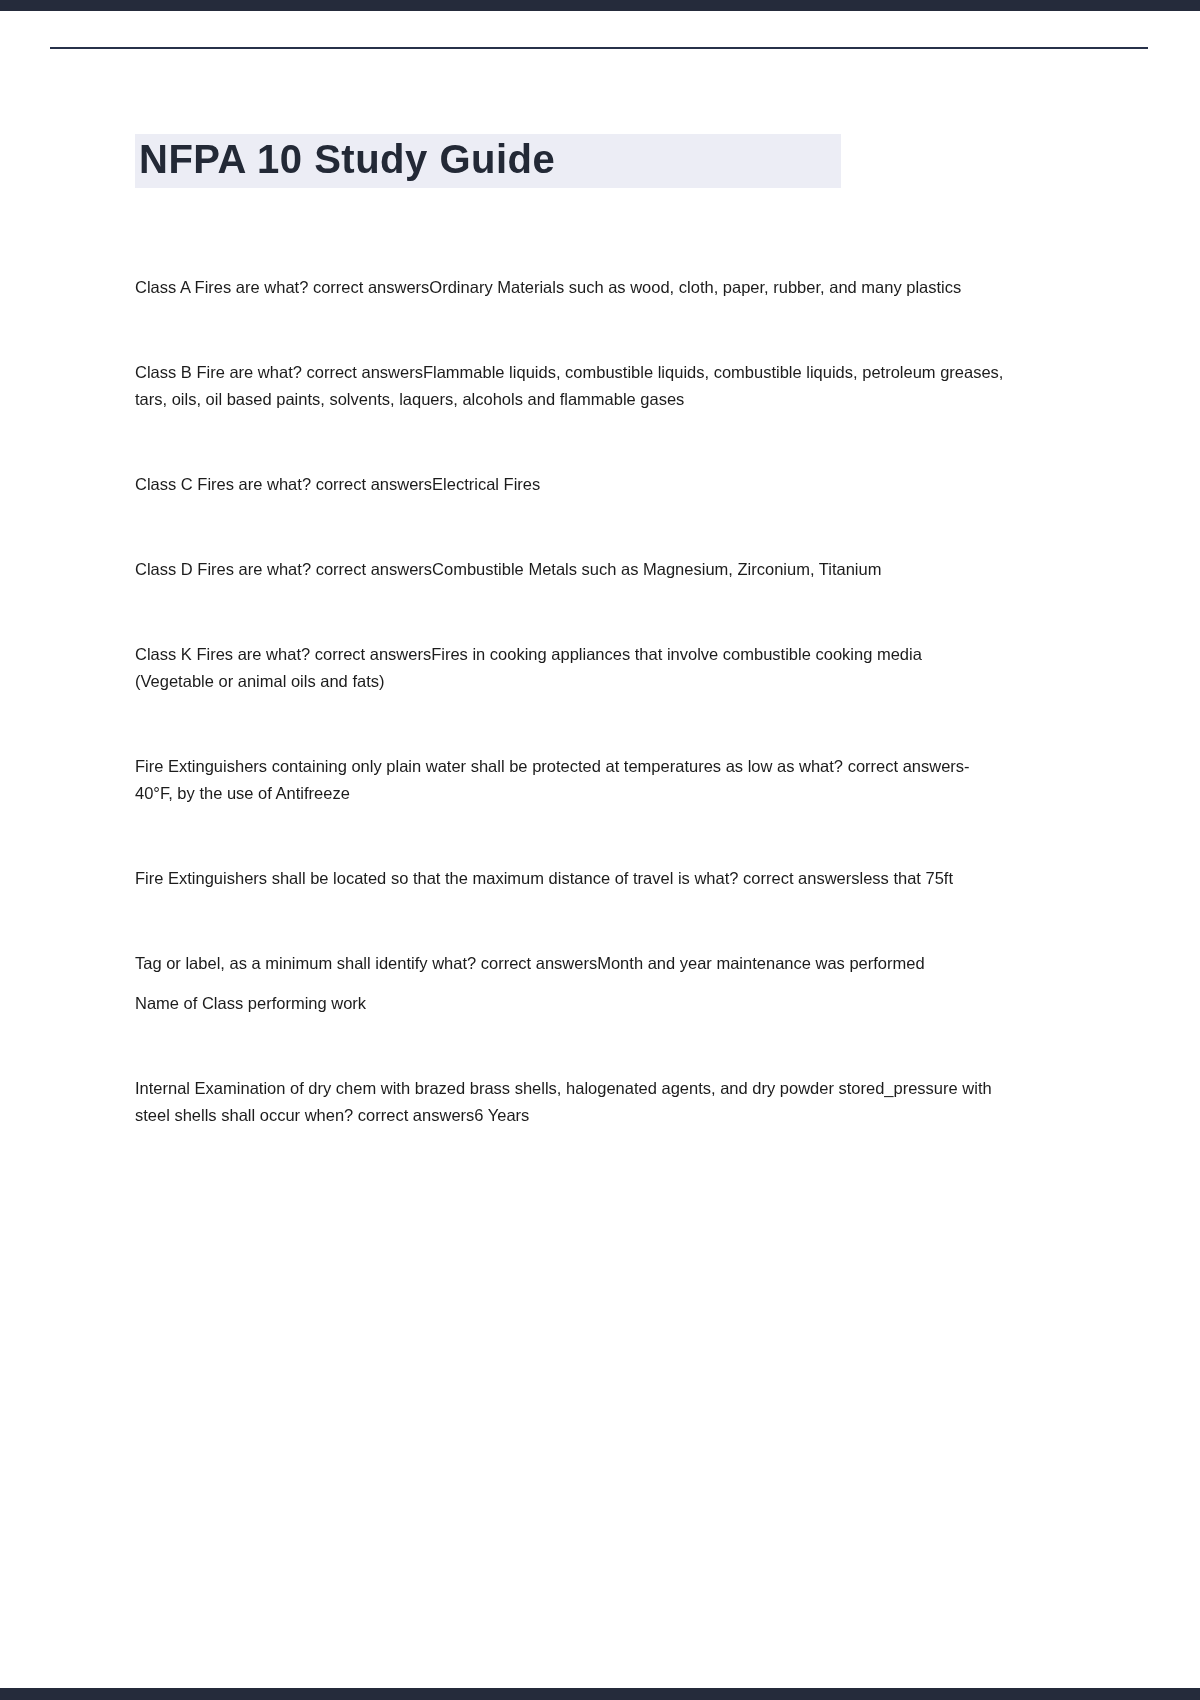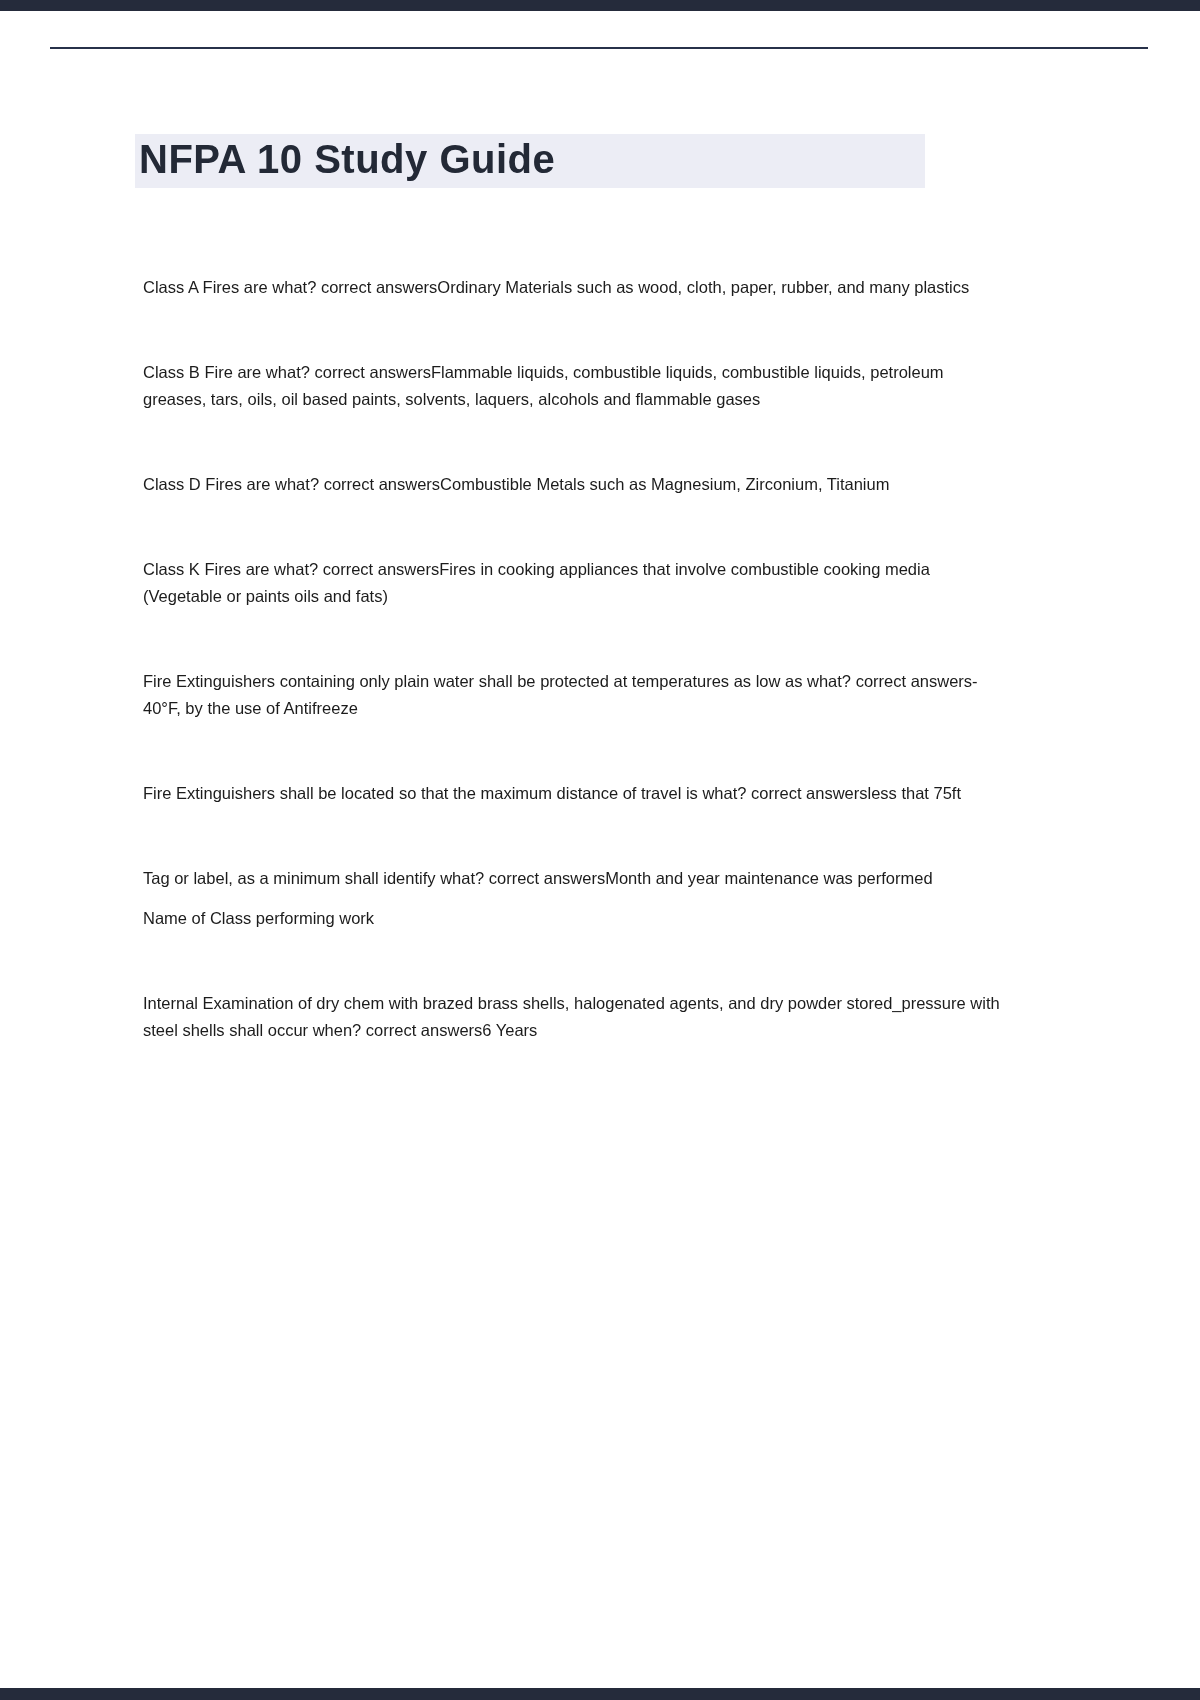--- a/index.html
+++ b/index.html
@@ -26,36 +26,36 @@
     position:absolute;top:47px;left:50px;width:1098px;
     border:none;margin:0;border-top:2px solid #27314a;
   }
   .content-wrap{
     position:absolute;top:0;left:0;width:1200px;
     padding:134px 195px 0 135px;
     box-sizing:border-box;
   }
   h1.page-title{
     margin:0 0 86px 0;
-    width:790px;
+    width:706px;
     box-sizing:border-box;
     padding:3px 0 7px 4px;
     background:var(--title-bg);
     color:var(--title-text);
     font-size:40px;
     font-weight:700;
     letter-spacing:0.5px;
     line-height:1.1;
   }
   .qa-block{
     margin:0 0 58px 0;
     max-width:872px;
   }
   .qa-block p{
-    margin:0 0 13px 8px;
+    margin:0 0 13px 0;
     font-size:16.5px;
     line-height:27px;
     font-weight:500;
     color:var(--body-text);
   }
   .qa-block p:last-child{margin-bottom:0;}
 </style>
 </head>
 <body>
 
@@ -67,24 +67,27 @@
   <h1 class="page-title">NFPA 10 Study Guide</h1>
 
   <main>
       <section class="qa-block">
         <p>Class A Fires are what? correct answersOrdinary Materials such as wood, cloth, paper, rubber, and many plastics</p>
       </section>
       <section class="qa-block">
         <p>Class B Fire are what? correct answersFlammable liquids, combustible liquids, combustible liquids, petroleum greases, tars, oils, oil based paints, solvents, laquers, alcohols and flammable gases</p>
       </section>
       <section class="qa-block">
+        <p>Class C Fires are what? correct answersElectrical Fires</p>
+      </section>
+      <section class="qa-block">
         <p>Class D Fires are what? correct answersCombustible Metals such as Magnesium, Zirconium, Titanium</p>
       </section>
       <section class="qa-block">
-        <p>Class K Fires are what? correct answersFires in cooking appliances that involve combustible cooking media (Vegetable or paints oils and fats)</p>
+        <p>Class K Fires are what? correct answersFires in cooking appliances that involve combustible cooking media (Vegetable or animal oils and fats)</p>
       </section>
       <section class="qa-block">
         <p>Fire Extinguishers containing only plain water shall be protected at temperatures as low as what? correct answers-40°F, by the use of Antifreeze</p>
       </section>
       <section class="qa-block">
         <p>Fire Extinguishers shall be located so that the maximum distance of travel is what? correct answersless that 75ft</p>
       </section>
       <section class="qa-block">
         <p>Tag or label, as a minimum shall identify what? correct answersMonth and year maintenance was performed</p>
         <p>Name of Class performing work</p>

